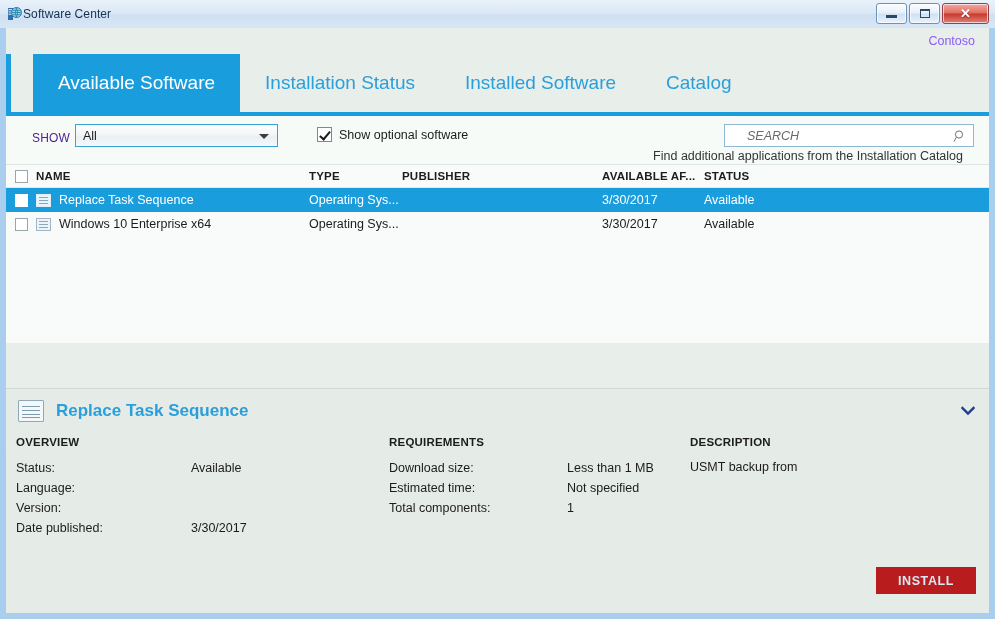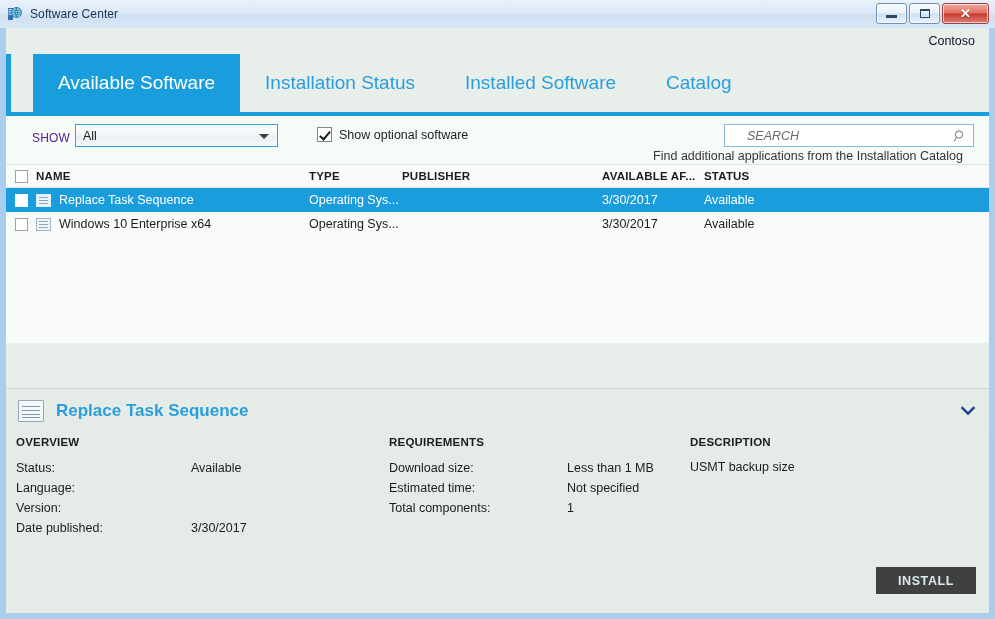--- a/index.html
+++ b/index.html
@@ -41,21 +41,20 @@
     align-items: center;
   }
   #title-icon {
     margin-left: 7px;
     width: 16px;
     height: 16px;
     position: relative;
     flex: none;
   }
   #title-text {
-    margin-left: 7px;
     font-size: 12px;
     color: #15334f;
     letter-spacing: 0.1px;
     white-space: nowrap;
   }
 
   .wbtns {
     position: absolute;
     right: 6px;
     top: 3px;
@@ -117,21 +116,21 @@
     overflow: hidden;
   }
 
   
   #orgline {
     height: 26px;
     text-align: right;
     padding-right: 14px;
     box-sizing: border-box;
     font-size: 12.5px;
-    color: #0f172a;
+    color: #8b5cf6;
     line-height: 26px;
   }
 
   
   #tabbar {
     position: relative;
     height: 58px;
     padding-left: 27px;
     box-sizing: border-box;
     display: flex;
@@ -446,21 +445,21 @@
     color: #1c1c1c;
     line-height: 18px;
   }
 
   #install-btn {
     position: absolute;
     right: 13px;
     bottom: 19px;
     width: 100px;
     height: 27px;
-    background: #404040;
+    background: #b91c1c;
     color: #d9e9f3;
     border: 0;
     font-family: "Liberation Sans", sans-serif;
     font-size: 12.5px;
     font-weight: bold;
     letter-spacing: 0.6px;
     cursor: pointer;
   }
 </style>
 </head>
@@ -629,20 +628,20 @@
           <span class="v">Not specified</span>
         </div>
         <div class="kv">
           <span class="k">Total components:</span>
           <span class="v">1</span>
         </div>
       </div>
 
       <div class="col" id="col-desc">
         <div class="sec-title">DESCRIPTION</div>
-        <div class="desc-text">USMT backup size</div>
+        <div class="desc-text">USMT backup from</div>
       </div>
 
       <button id="install-btn">INSTALL</button>
     </div>
 
   </div>
 </div>
 
 </body></html>

